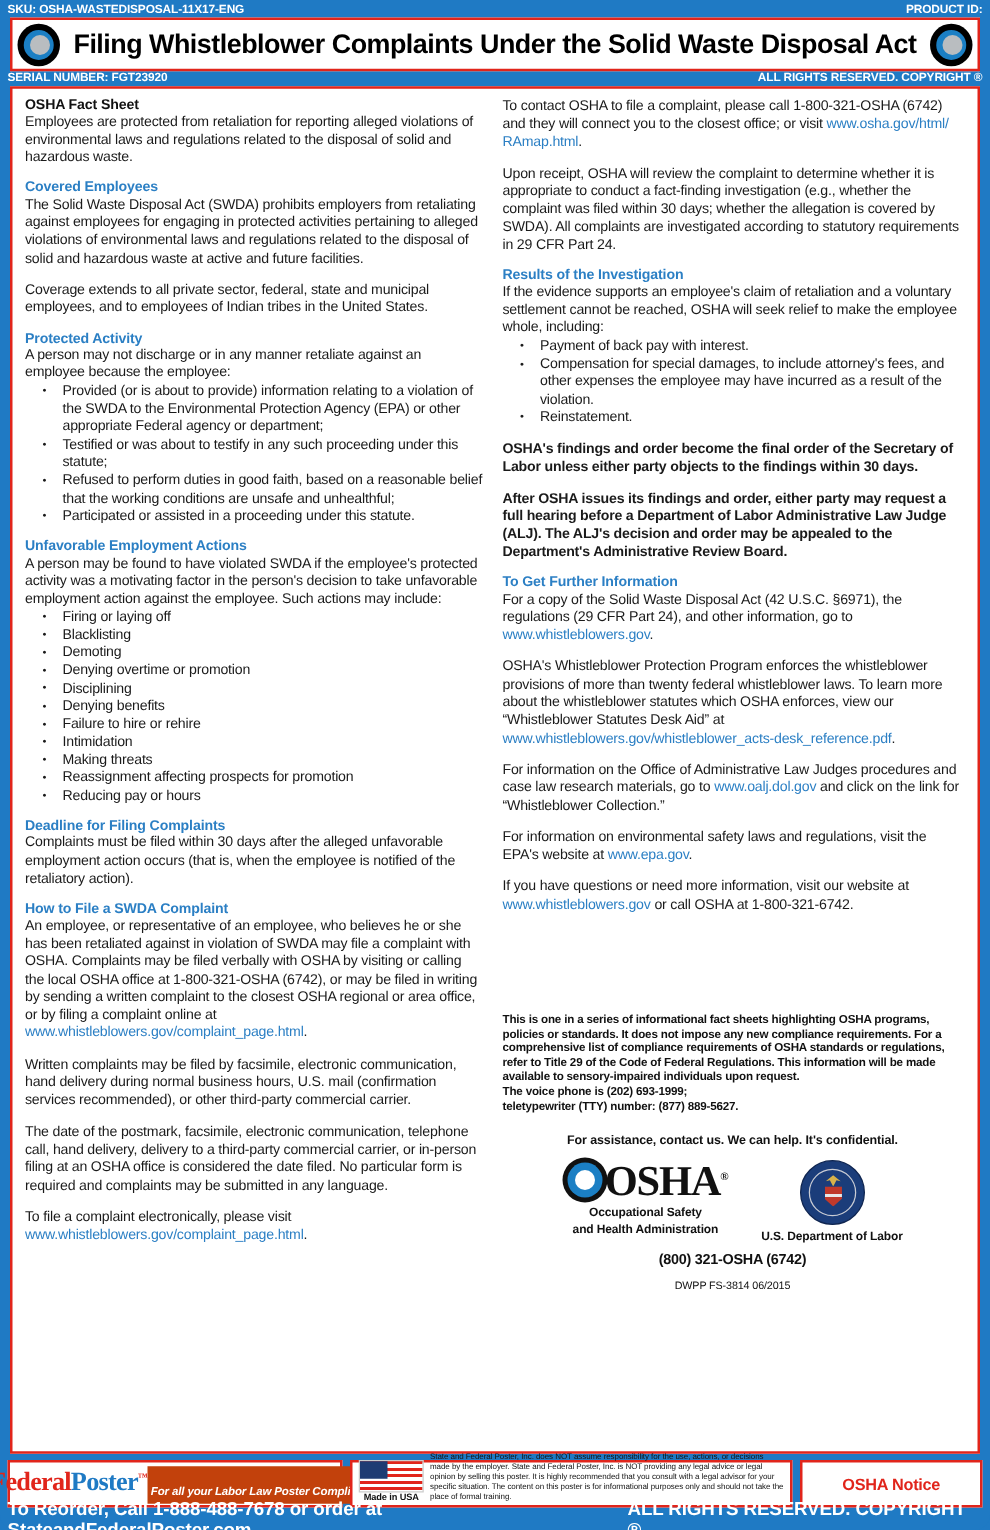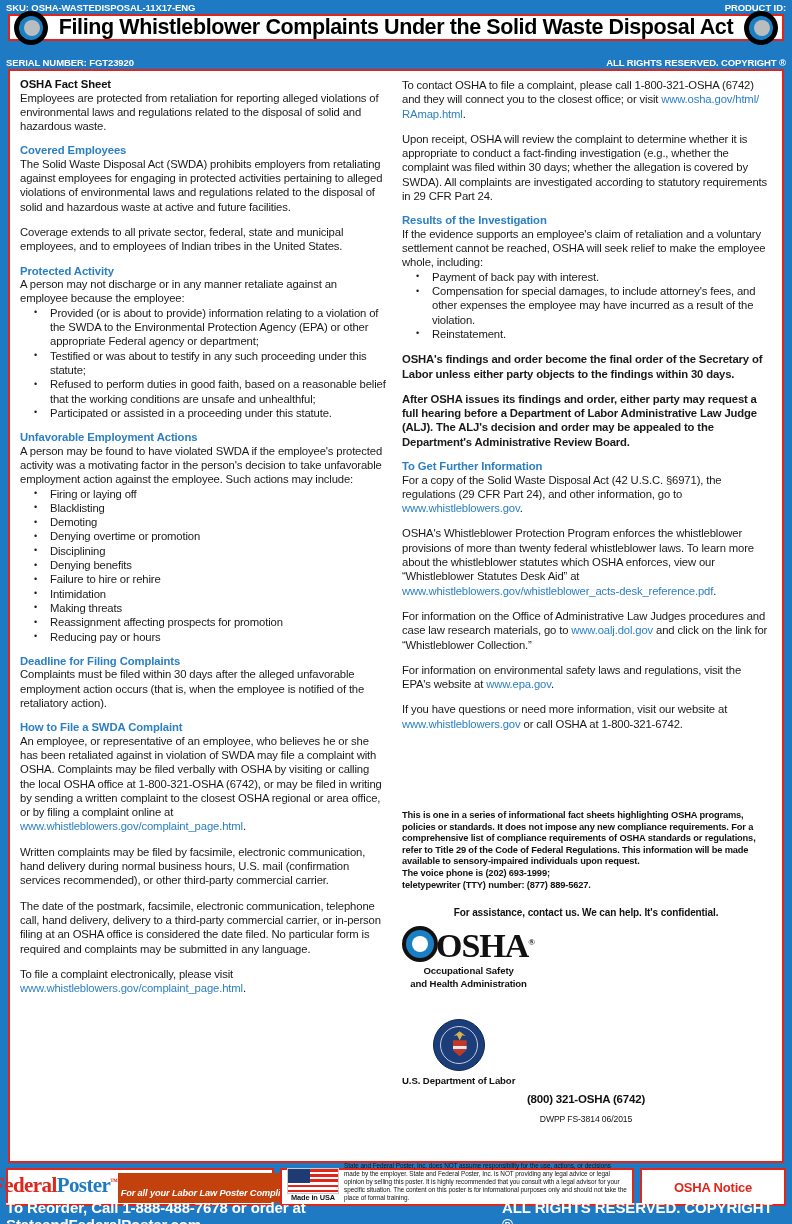--- a/index.html
+++ b/index.html
@@ -22,21 +22,21 @@
     position: absolute; left: 0; top: 0; width: 792px; height: 14px;
     display: flex; align-items: center; justify-content: space-between;
     padding: 0 6px;
     color: #ffffff; font-size: 9.5px; font-weight: bold;
     letter-spacing: -0.1px;
   }
 
   
   .title-banner {
     position: absolute; left: 8px; top: 14px;
-    width: 776px; height: 27px;
+    width: 776px; height: 43px;
     background: #ffffff;
     border: 2px solid #e1251b;
     display: flex; align-items: center; justify-content: space-between;
     padding: 0 4px;
   }
   .title-text {
     flex: 1; text-align: center;
     font-size: 21.5px; font-weight: bold; color: #000;
     letter-spacing: -0.4px;
     white-space: nowrap;
@@ -124,21 +124,21 @@
     margin-top: 4px;
   }
   .assist-line {
     text-align: center;
     font-size: 10px; font-weight: bold; color: #111;
     margin-top: 16px; margin-bottom: 6px;
     letter-spacing: -0.1px;
   }
   .logos-row {
     display: flex; align-items: flex-start; justify-content: center;
-    gap: 26px; margin-top: 2px; flex-direction: column;
+    gap: 26px; margin-top: 2px;
   }
   .osha-logo-block { text-align: center; }
   .osha-wordmark {
     display: flex; align-items: center; justify-content: center;
     height: 40px;
   }
   .osha-logo-o {
     width: 36px; height: 36px; border-radius: 50%;
     background: #111; position: relative; margin-right: -2px;
   }

